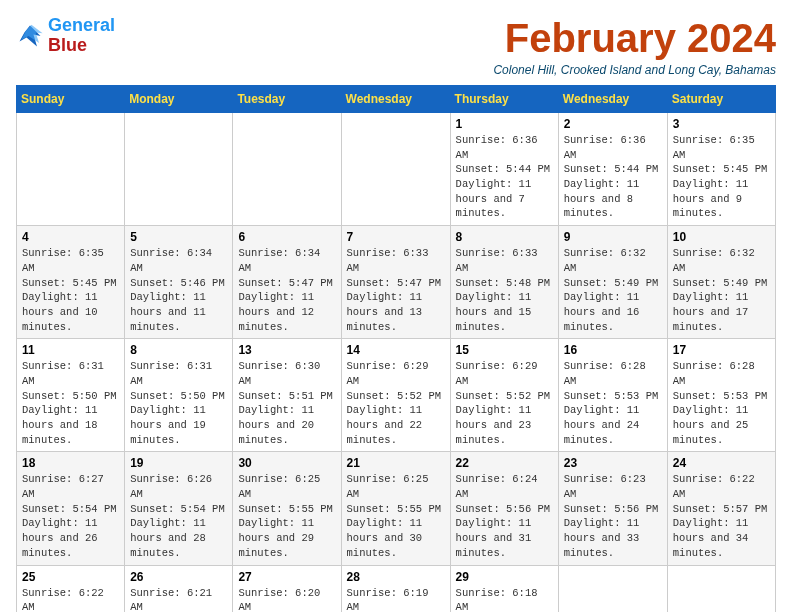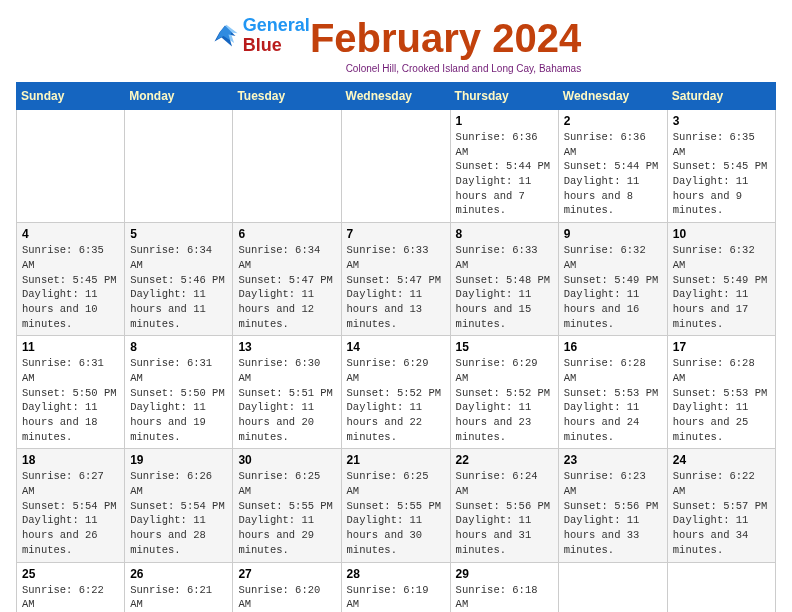--- a/index.html
+++ b/index.html
@@ -6,21 +6,21 @@
     body {
       font-family: Arial, sans-serif;
       background: #fff;
       width: 792px;
       min-height: 612px;
       padding: 16px;
     }
     .header {
       display: flex;
       align-items: flex-start;
-      justify-content: center;
+      justify-content: space-between;
       margin-bottom: 4px;
     }
     .logo {
       display: flex;
       align-items: center;
       gap: 4px;
     }
     .logo-text {
       font-size: 18px;
       font-weight: bold;
@@ -36,33 +36,34 @@
     }
     .title-block {
       text-align: right;
     }
     .main-title {
       font-size: 40px;
       font-weight: bold;
       color: #c2410c;
     }
     .subtitle {
-      font-size: 10px;
-      color: #701a75;
+      font-size: 12px;
+      color: #0c4a6e;
       margin-top: 2px;
+      font-style: italic;
     }
     .calendar {
       width: 100%;
       border-collapse: collapse;
       margin-top: 8px;
       font-size: 11px;
     }
     .calendar thead th {
       background-color: #1565C0;
-      color: #fef9c3;
+      color: #fde047;
       padding: 6px 4px;
       text-align: left;
       font-size: 12px;
       font-weight: bold;
       border: 1px solid #1565C0;
     }
     .calendar tbody td {
       border: 1px solid #ccc;
       vertical-align: top;
       padding: 4px 5px;

